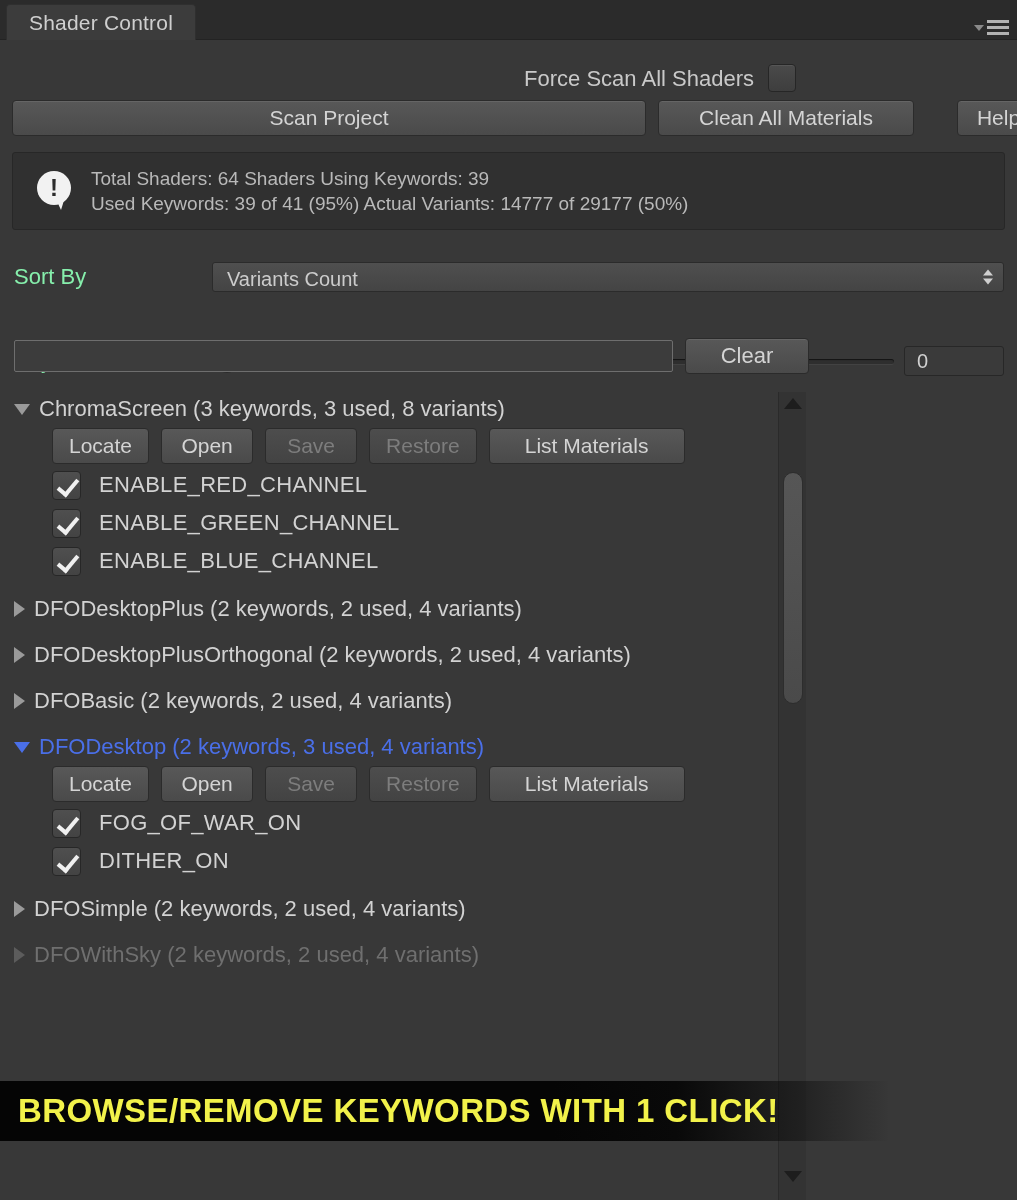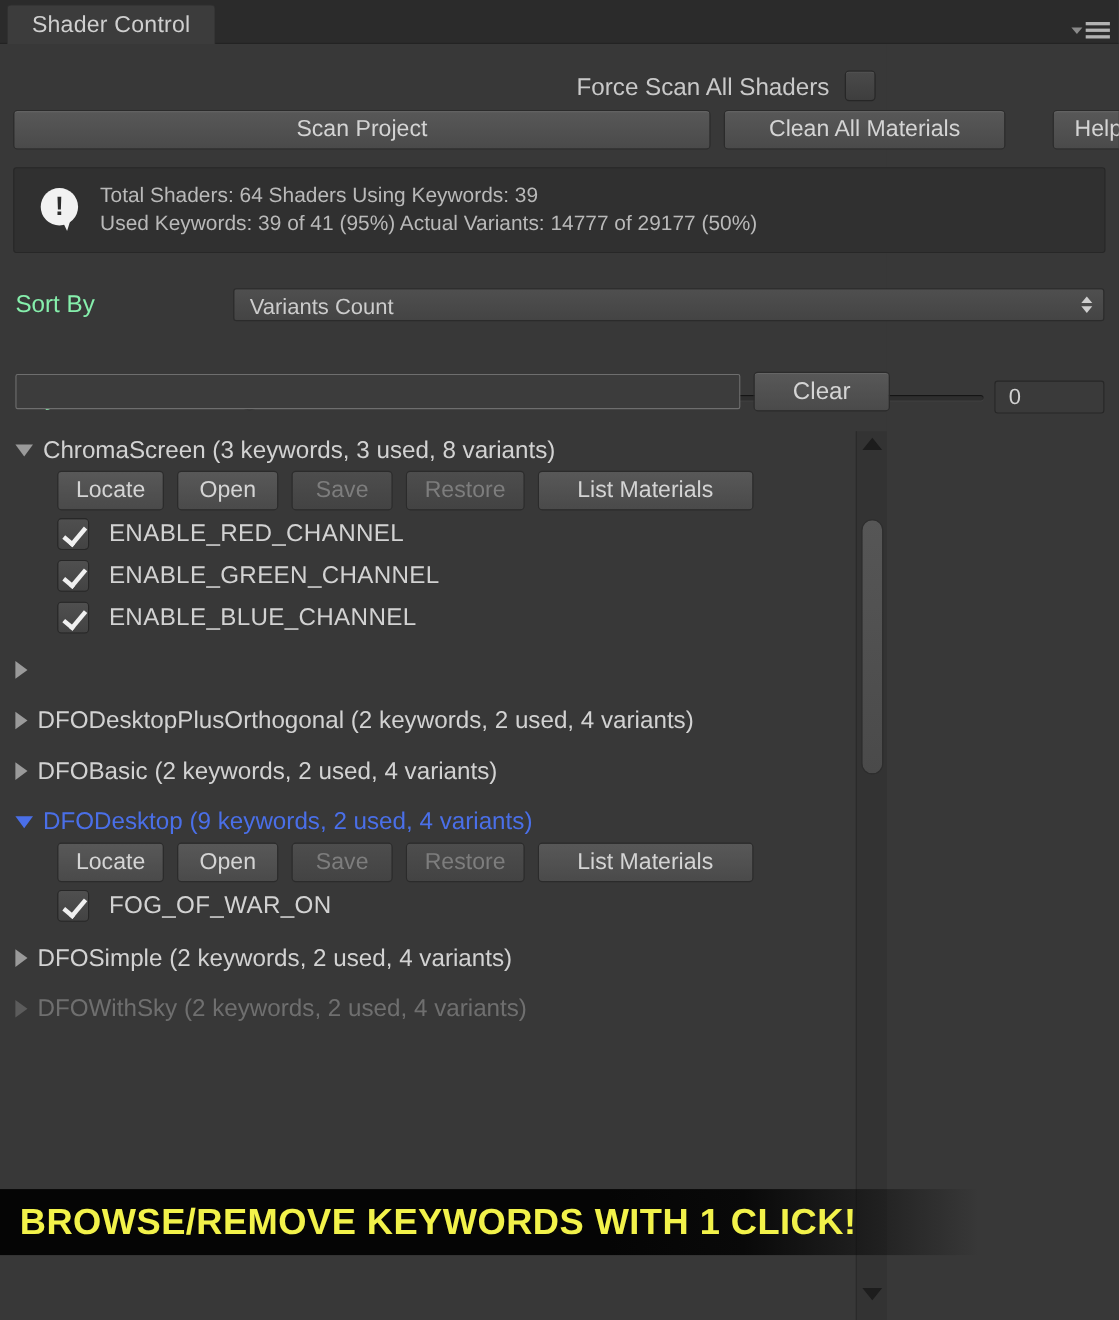--- a/index.html
+++ b/index.html
@@ -330,50 +330,55 @@
       <span class="kwname">ENABLE_GREEN_CHANNEL</span>
     </div>
     <div class="kwrow">
       <span class="cbox"></span>
       <span class="kwname">ENABLE_BLUE_CHANNEL</span>
     </div>
 
     <div class="spacer"></div>
     <div class="shader-row">
       <span class="tri-right"></span>
+      <span class="sname">DFODesktopPlus (2 keywords, 2 used, 4 variants)</span>
     </div>
 
     <div class="spacer"></div>
     <div class="shader-row">
       <span class="tri-right"></span>
       <span class="sname">DFODesktopPlusOrthogonal (2 keywords, 2 used, 4 variants)</span>
     </div>
 
     <div class="spacer"></div>
     <div class="shader-row">
       <span class="tri-right"></span>
       <span class="sname">DFOBasic (2 keywords, 2 used, 4 variants)</span>
     </div>
 
     <div class="spacer"></div>
     <div class="shader-row sel">
       <span class="tri-down"></span>
-      <span class="sname">DFODesktop (9 keywords, 2 used, 4 variants)</span>
+      <span class="sname">DFODesktop (2 keywords, 3 used, 4 variants)</span>
     </div>
     <div class="actions">
       <div class="abtn">Locate</div>
       <div class="abtn">Open</div>
       <div class="abtn disabled">Save</div>
       <div class="abtn disabled">Restore</div>
       <div class="abtn wide">List Materials</div>
     </div>
     <div class="kwrow">
       <span class="cbox"></span>
       <span class="kwname">FOG_OF_WAR_ON</span>
     </div>
+    <div class="kwrow">
+      <span class="cbox"></span>
+      <span class="kwname">DITHER_ON</span>
+    </div>
 
     <div class="spacer"></div>
     <div class="shader-row">
       <span class="tri-right"></span>
       <span class="sname">DFOSimple (2 keywords, 2 used, 4 variants)</span>
     </div>
 
     <div class="spacer"></div>
     <div class="shader-row dim">
       <span class="tri-right"></span>

